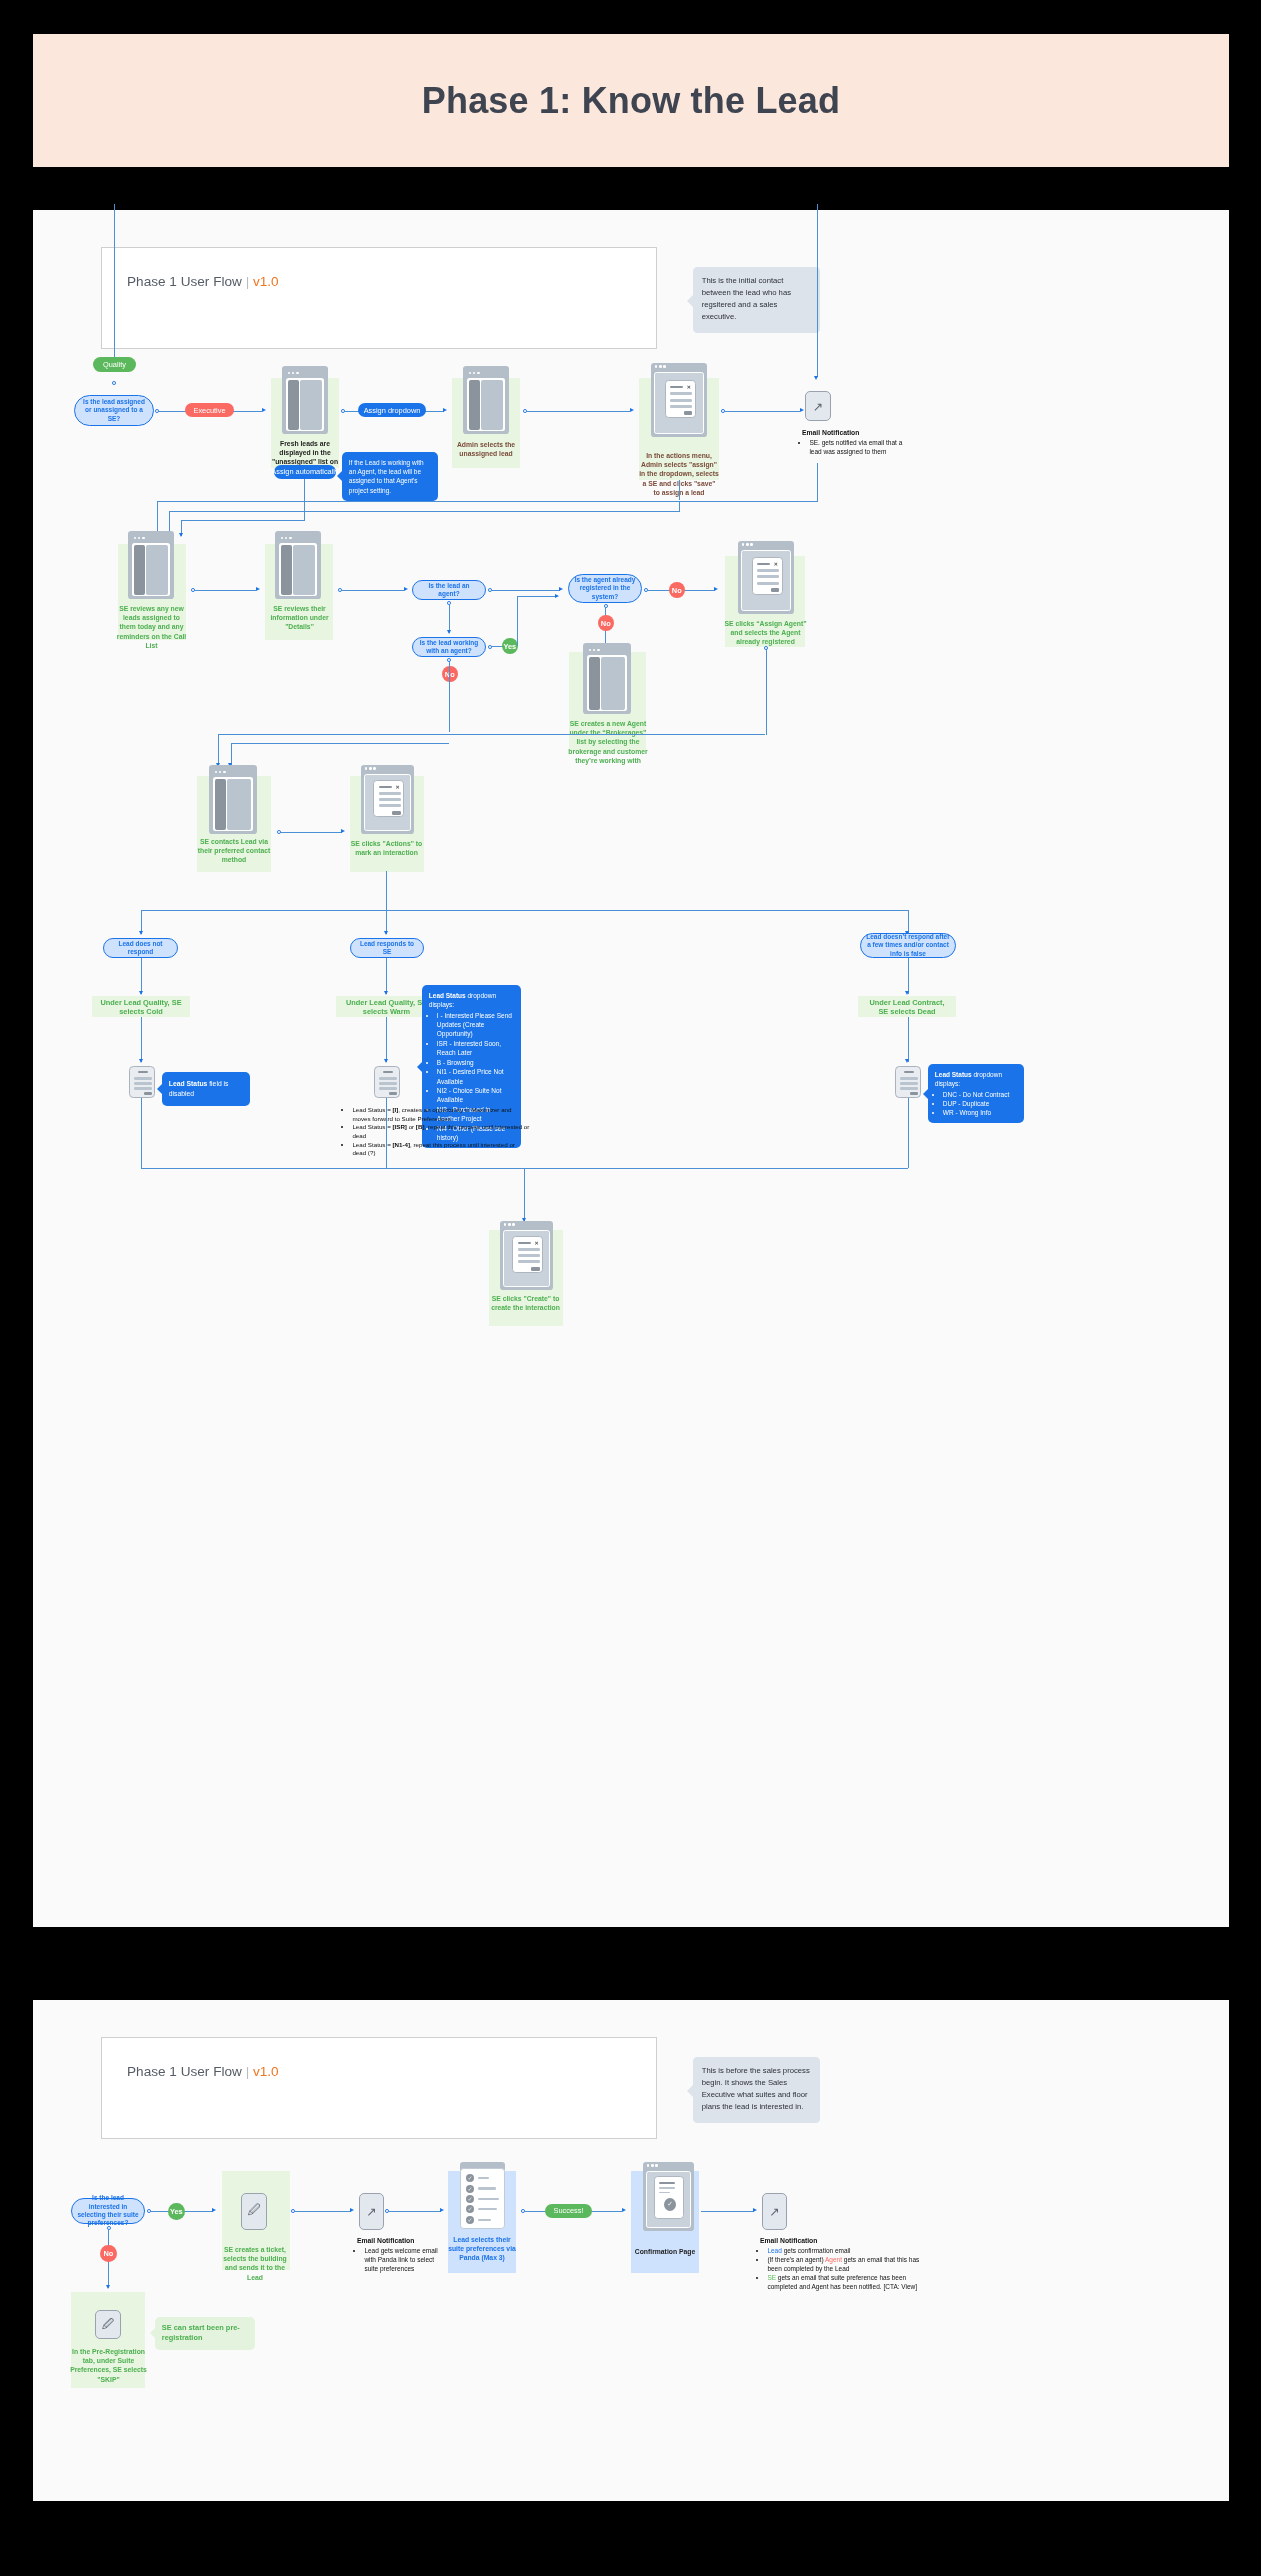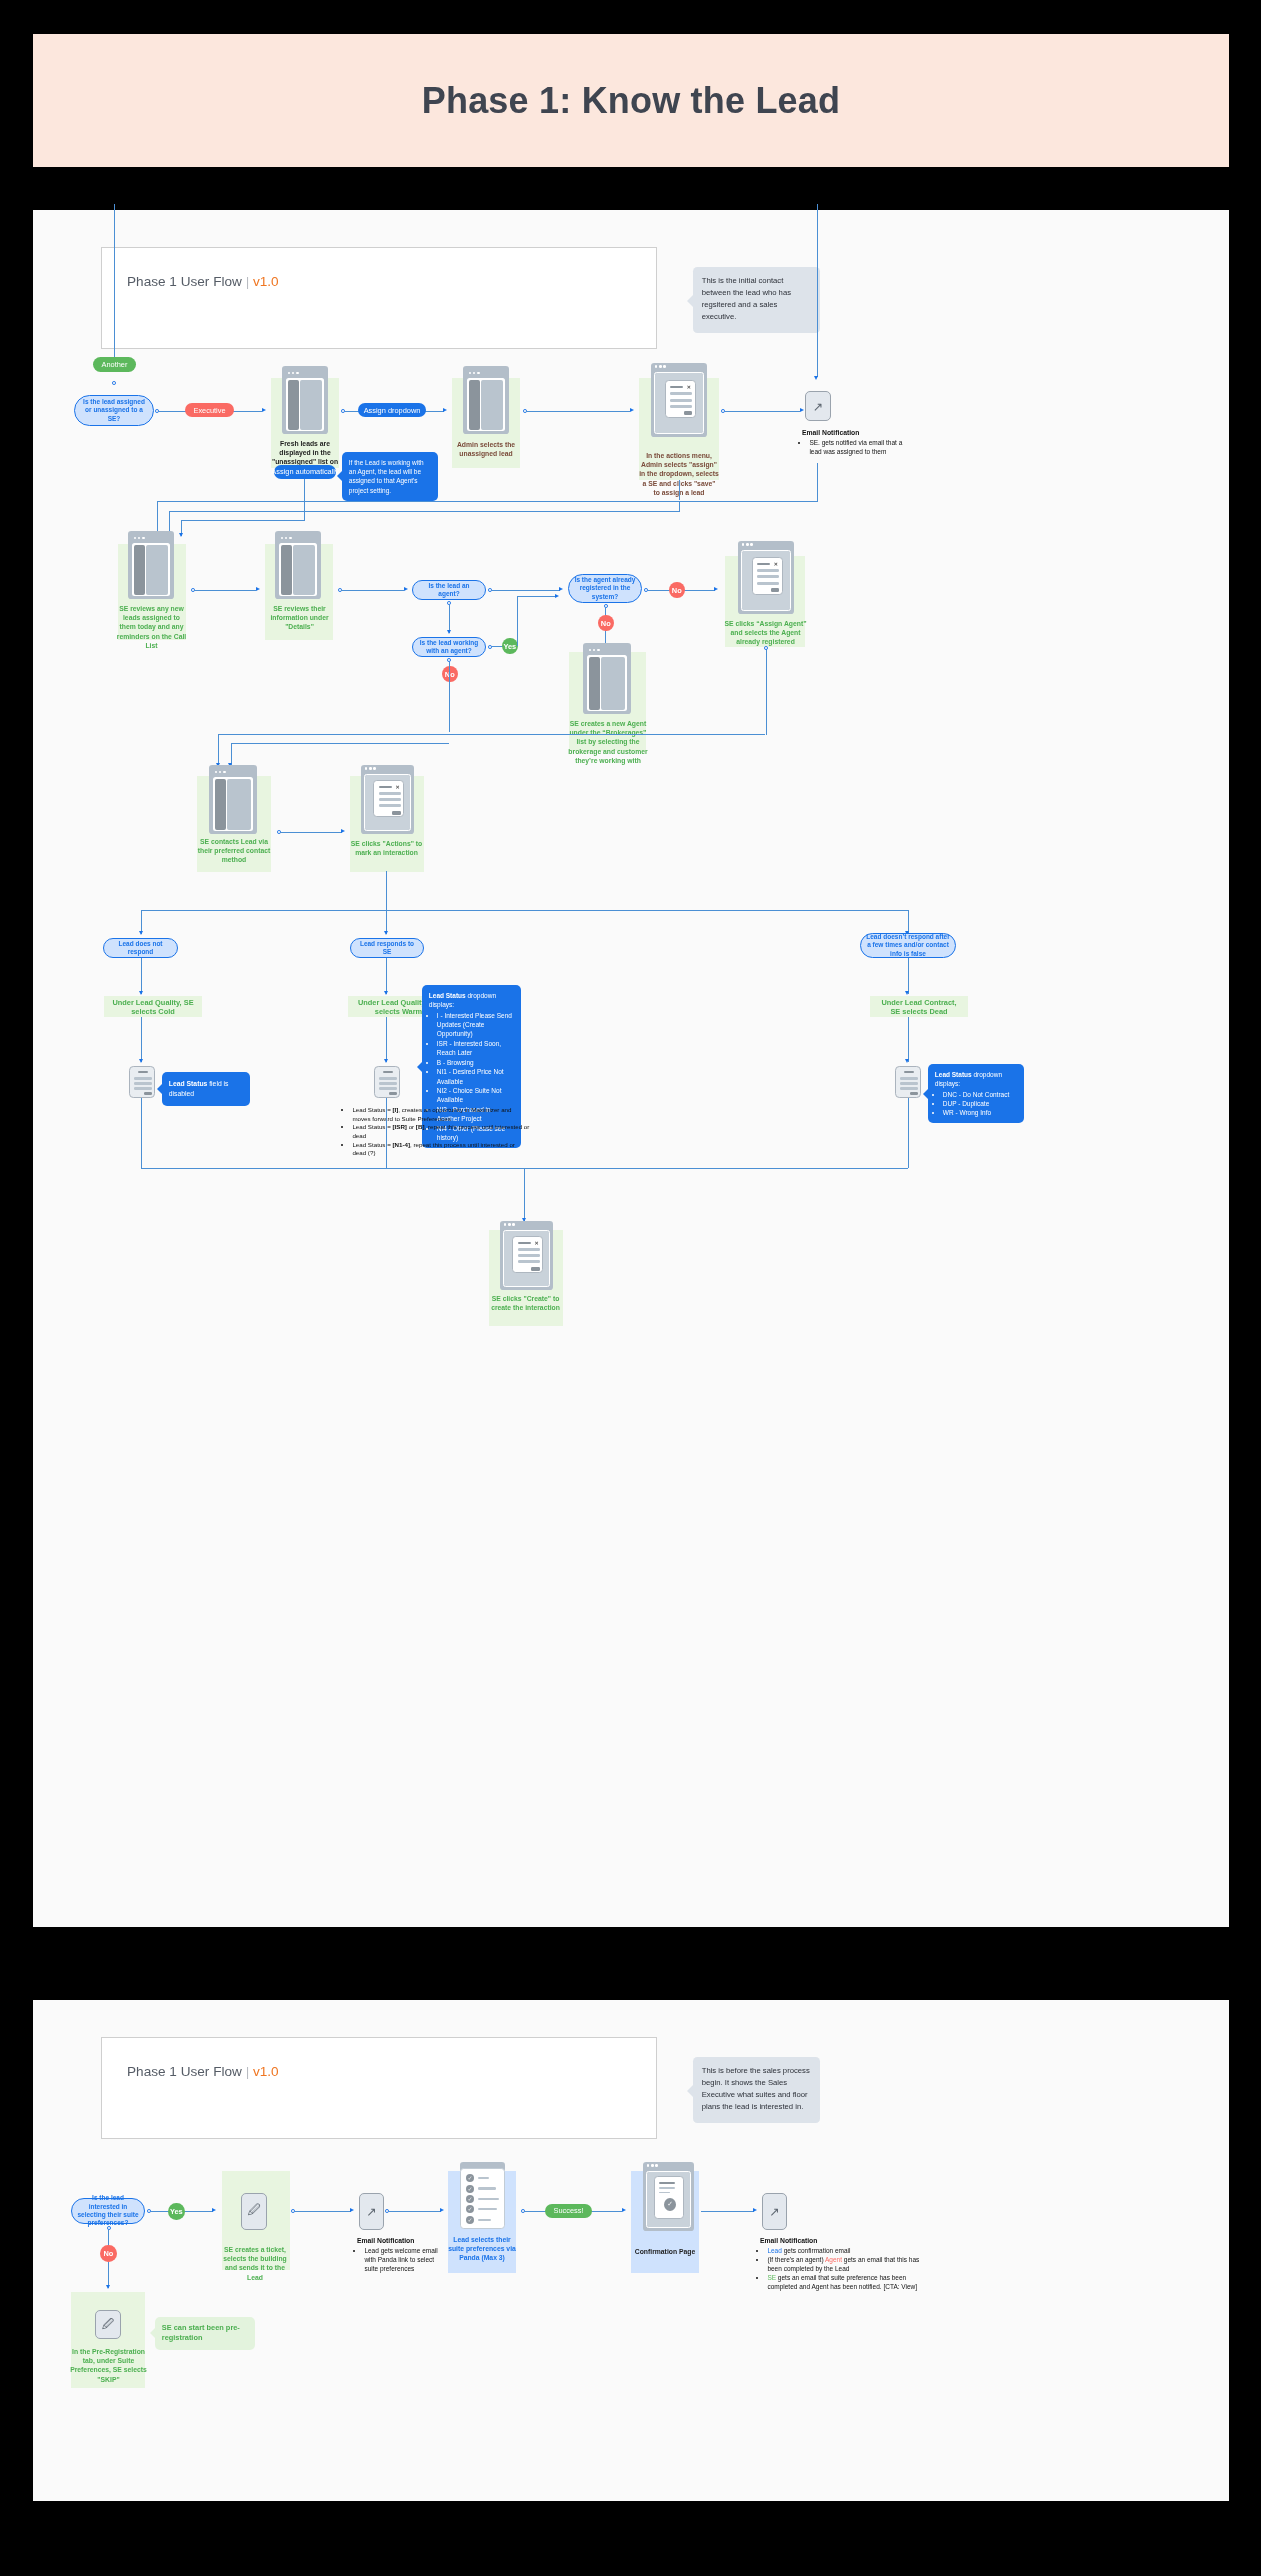--- a/index.html
+++ b/index.html
@@ -116,21 +116,21 @@
     border-top:5px solid transparent; border-bottom:5px solid transparent;
     border-right:5.6px solid #1a73e8;
   }
   .callout.green{ background:#e3f3dd; color:#4caf50; font-weight:bold; font-size:7.4px;}
   .callout.green::before{ border-right-color:#e3f3dd; }
 
   
   .strip{
     position:absolute; background:#e8f5e0; color:#4caf50; font-weight:bold;
     font-size:7.4px; display:flex; align-items:center; justify-content:center;
-    text-align:center; padding:3.7px 6.2px;margin-left:12px;
+    text-align:center; padding:3.7px 6.2px;
   }
 
   
   .emailblk{ position:absolute; font-size:6.5px; line-height:1.4; color:#111; }
   .emailblk .t{ font-weight:bold; font-size:6.8px; }
   .emailblk ul{ margin:0.6px 0 0 0; padding-left:7.4px; }
   .emailblk li{ margin:0; }
   .emailblk .lead{ color:#1a73e8; }
   .emailblk .agent{ color:#fa6a63; }
   .emailblk .se{ color:#5cb85c; }
@@ -166,21 +166,21 @@
     <div class="sub">
       <span>Phase 1 User Flow</span>
       <span class="bar">|</span>
       <span class="ver">v1.0</span>
     </div>
   </div>
 
   <div class="head-note">This is the initial contact between the lead who has regsitered and a sales executive.</div>
 
   <div class="ln-v" style="left:81px; top:-6.2px; height:162px;"></div>
-  <div class="pill green" style="left:60px; top:147px; width:43px; height:15px;">Another</div>
+  <div class="pill green" style="left:60px; top:147px; width:43px; height:15px;">Quality</div>
   <div class="dot" style="left:79px; top:171px;"></div>
 
   <div class="decision" style="left:41px; top:185px; width:80px; height:31px;">Is the lead assigned or unassigned to a SE?</div>
 
   <div class="dot" style="left:122px; top:199px;"></div>
   <div class="ln-h" style="left:126px; top:201px; width:103px;"></div>
   <div class="pill red" style="left:152px; top:193px; width:49px; height:14.2px;">Executive</div>
   <div class="arw-r" style="left:229px; top:198px;"></div>
 
   <div class="shot" style="left:238px; top:168px; width:68px; height:90px;"></div>

